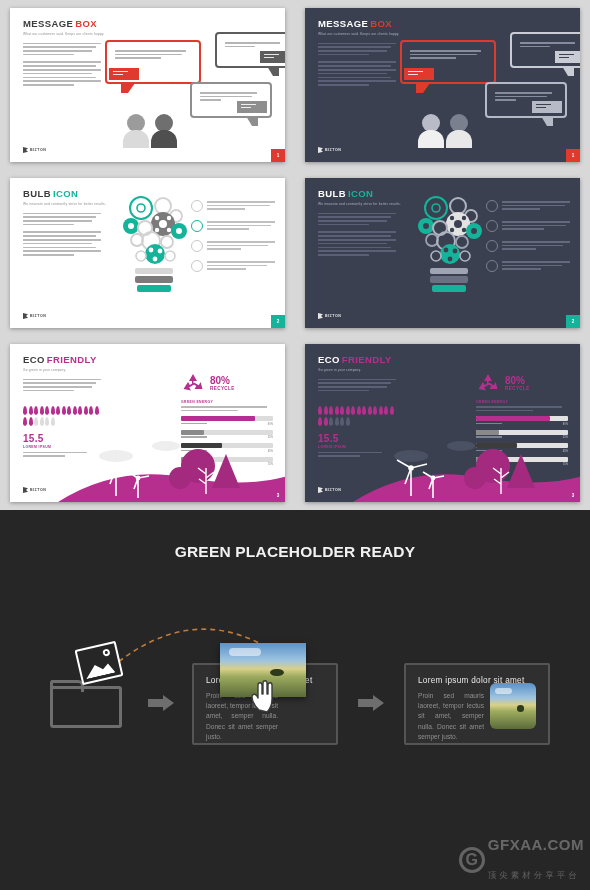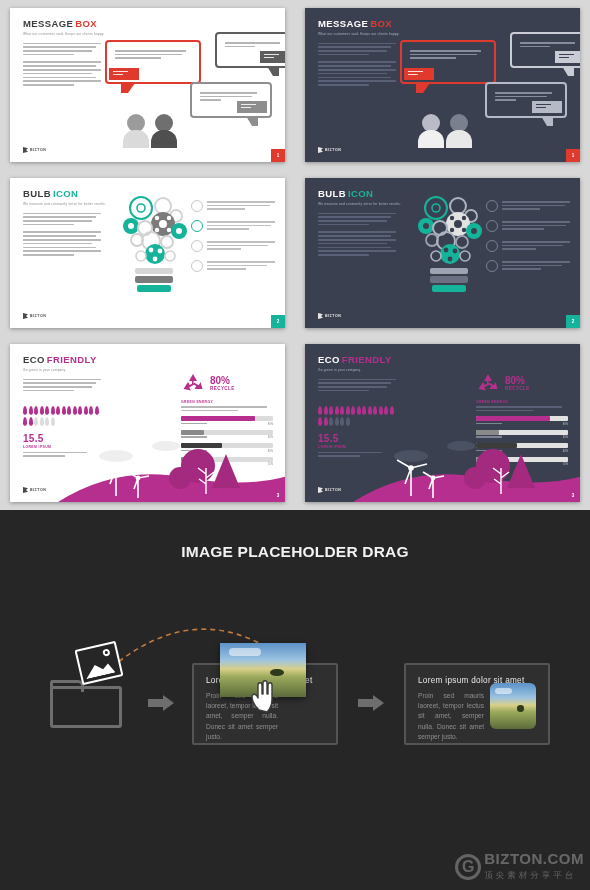--- a/index.html
+++ b/index.html
@@ -214,21 +214,21 @@
              background: #fafafa; border-radius: 9px; color: #3a3a3a; font-size: 8.4px;
              line-height: 1.35; text-align: center; display: flex; align-items: center;
              justify-content: center; box-shadow: 0 2px 5px rgba(0,0,0,.4); }
 
   .wm { position: absolute; right: 6px; bottom: 8px; opacity: .34;
         display: flex; align-items: center; gap: 3px; pointer-events: none; }
   .wm .g { width: 26px; height: 26px; border: 3px solid #d8d8d8; border-radius: 50%;
            color: #d8d8d8; font-size: 16px; font-weight: bold; display: flex;
            align-items: center; justify-content: center; }
   .wm .wt { color: #e4e4e4; font-size: 15px; font-weight: bold; letter-spacing: .5px; line-height: 1; }
-  .wm .ws { color: #cfcfcf; font-size: 8.5px; letter-spacing: 3px; margin-top: 4px; }
+  .wm .ws { color: #cfcfcf; font-size: 8.5px; letter-spacing: 3px; margin-top: 18px; }
 </style>
 </head>
 <body>
 
 <div class="slide-grid">
 
   <div class="slide-cell">
     <div class="slide light">
       <div class="slide-inner">
         <div class="s-title">
@@ -857,21 +857,21 @@
       <div class="pbadge mag">
           <span>3</span>
         </div>
     </div>
   </div>
 </div>
 
 <div class="panel">
 
   <div class="panel-head">
-    <div class="ph1">IMAGE PLACEHOLDER DRAG</div>
+    <div class="ph1">GREEN PLACEHOLDER READY</div>
   </div>
 
   <div class="flow">
 
     <svg class="dashed-arc" viewBox="0 0 200 60">
       <path d="M10 58 Q100 -22 190 44" fill="none" stroke="#c07a3a" stroke-width="1.6" stroke-dasharray="5 4"></path>
     </svg>
 
     <div class="folder">
       <div class="tab"></div>
@@ -913,17 +913,17 @@
             <div class="cld"></div>
             <div class="blob"></div>
           </div>
       </div>
     </div>
   </div>
 
   <div class="wm">
     <div class="g">G</div>
     <div>
-      <div class="wt">BIZTON.COM</div>
+      <div class="wt">GFXAA.COM</div>
       <div class="ws">顶尖素材分享平台</div>
     </div>
   </div>
 </div>
 
 </body></html>

